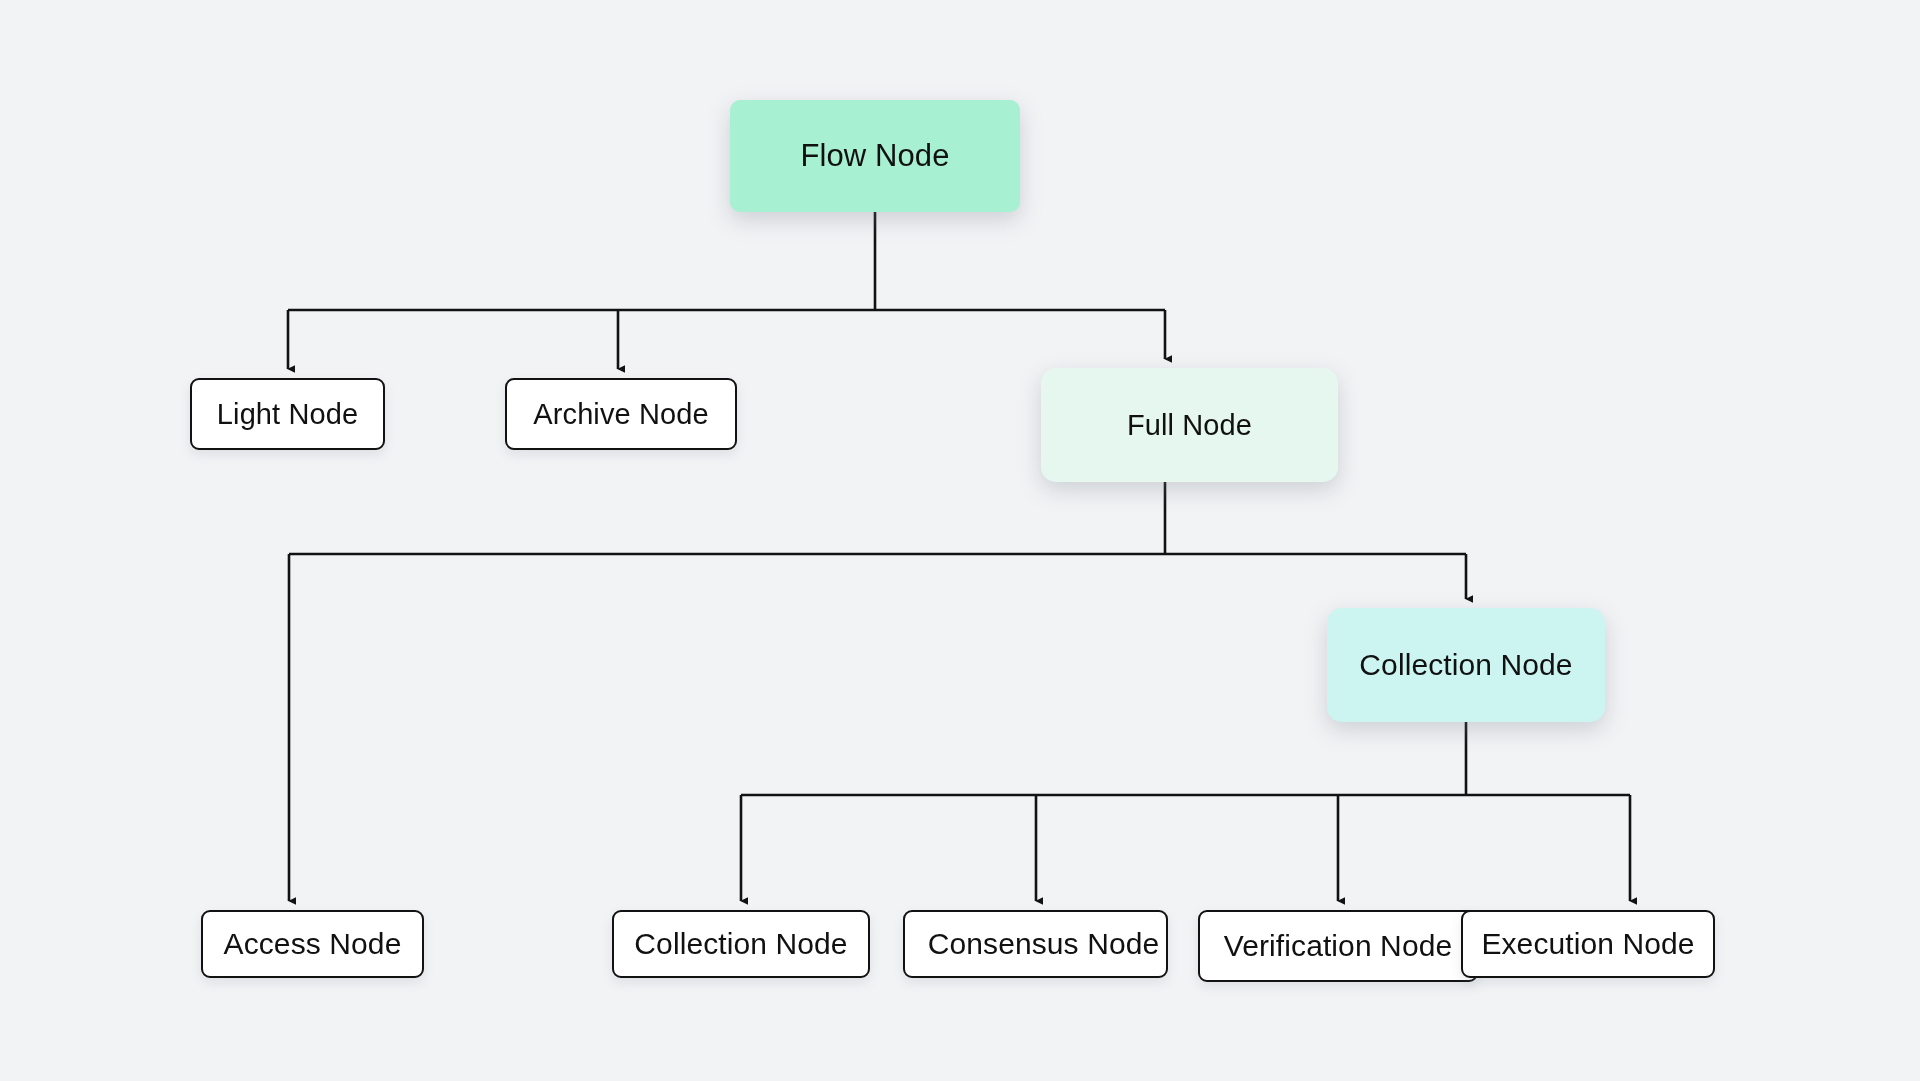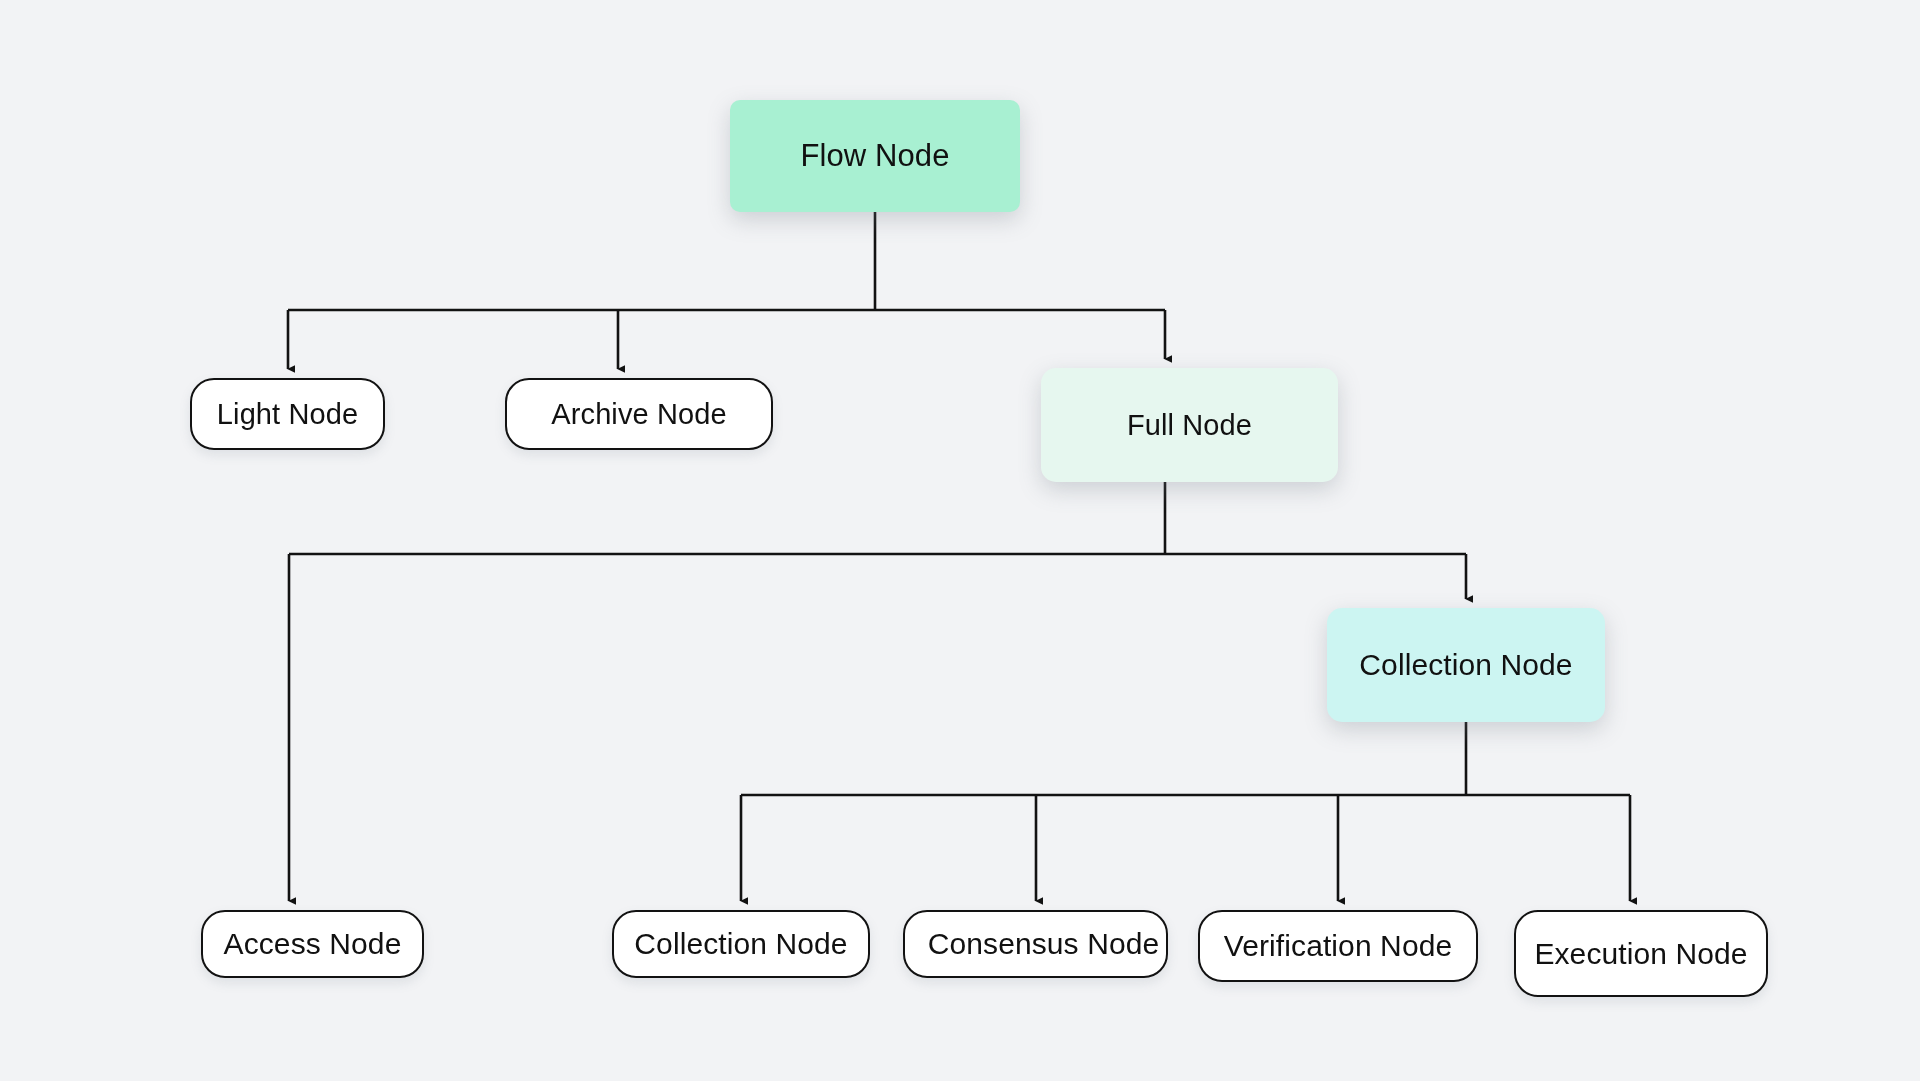--- a/index.html
+++ b/index.html
@@ -35,21 +35,21 @@
     justify-content: center;
     text-align: center;
     color: #111111;
     letter-spacing: 0.1px;
     white-space: nowrap;
   }
   
   .node.leaf {
     background: #ffffff;
     border: 2.5px solid #121212;
-    border-radius: 24px;
+    border-radius: 9px;
     font-size: 25px;
     box-shadow: 0 5px 11px rgba(120,128,140,0.16);
     text-align: right;
   }
   
   .node.tinted {
     border: none;
     border-radius: 15px;
     box-shadow: 0 8px 22px rgba(120,130,140,0.30);
   }
@@ -87,39 +87,39 @@
       </g>
   </svg>
 
   <div id="nodes-layer">
       <div class="node tinted root" style="left: 730px; top: 100px; width: 290px; height: 112px; background: rgb(168, 240, 210);">
         <span>Flow Node</span>
       </div>
       <div class="node leaf level-two" style="left: 190px; top: 378px; width: 195px; height: 72px;">
         <span>Light Node</span>
       </div>
-      <div class="node leaf level-two" style="left: 505px; top: 378px; width: 268px; height: 72px;">
+      <div class="node leaf level-two" style="left: 505px; top: 378px; width: 232px; height: 72px;">
         <span>Archive Node</span>
       </div>
       <div class="node tinted level-two" style="left: 1025px; top: 368px; width: 297px; height: 114px; background: rgb(230, 247, 239); margin-left: 16px;">
         <span>Full Node</span>
       </div>
       <div class="node leaf level-three" style="left: 177px; top: 910px; width: 223px; height: 68px; margin-left: 24px;">
         <span>Access Node</span>
       </div>
       <div class="node tinted level-three" style="left: 1327px; top: 608px; width: 278px; height: 114px; background: rgb(204, 245, 242);">
         <span>Collection Node</span>
       </div>
       <div class="node leaf level-three" style="left: 612px; top: 910px; width: 258px; height: 68px;">
         <span>Collection Node</span>
       </div>
       <div class="node leaf level-three" style="left: 903px; top: 910px; width: 265px; height: 68px; padding-left: 16px;">
         <span>Consensus Node</span>
       </div>
       <div class="node leaf level-three" style="left: 1198px; top: 910px; width: 280px; height: 72px;">
         <span>Verification Node</span>
       </div>
-      <div class="node leaf level-three" style="left: 1514px; top: 910px; width: 254px; height: 87px;">
+      <div class="node leaf level-three" style="left: 1461px; top: 910px; width: 254px; height: 68px;">
         <span>Execution Node</span>
       </div>
     </div>
 
 </div>
 
 </body></html>

